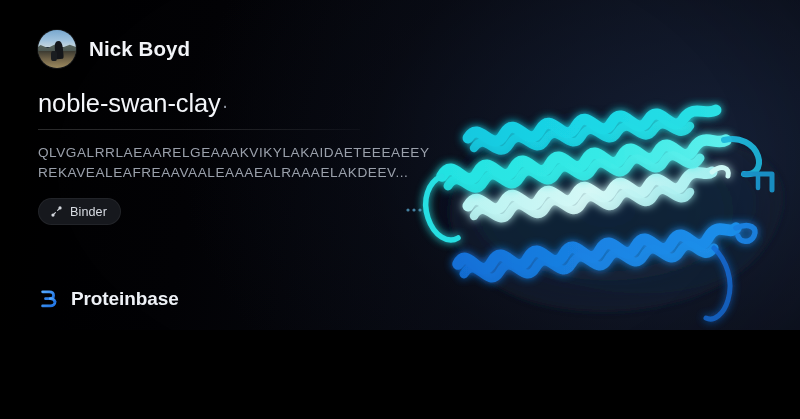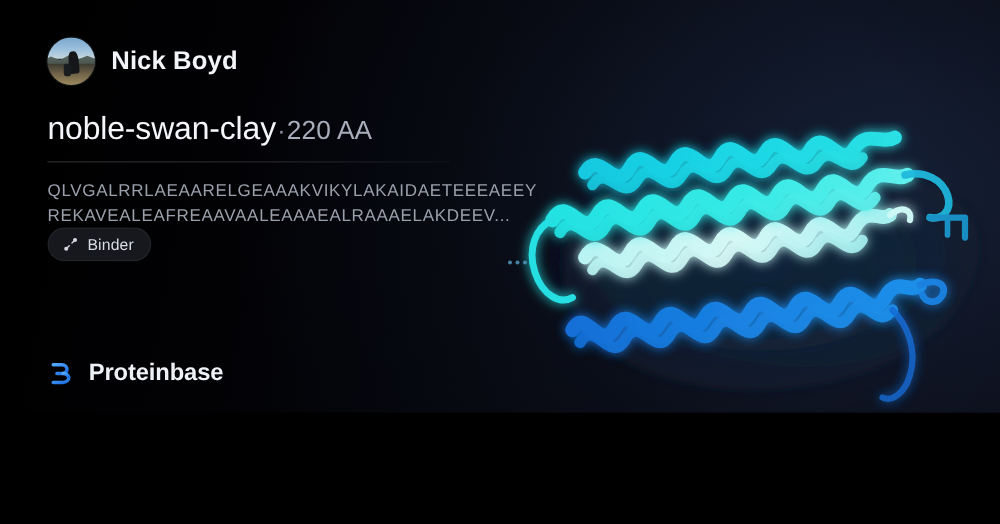--- a/index.html
+++ b/index.html
@@ -121,21 +121,21 @@
     font-family: "Liberation Sans", sans-serif;
     font-size: 13.6px;
     line-height: 19.5px;
     letter-spacing: 0.55px;
     color: #9aa0ab;
     word-break: break-all;
   }
 
   
   .badges {
-    margin-top: 0;
+    margin-top: 16px;
     display: flex;
     align-items: center;
     gap: 9px;
   }
   .badge {
     display: inline-flex;
     align-items: center;
     gap: 7px;
     height: 27px;
     padding: 0 13px 0 11px;
@@ -315,21 +315,20 @@
         <div class="ground"></div>
         <div class="figure"></div>
         <div class="figure2"></div>
       </div>
       <span class="author-name">Nick Boyd</span>
     </div>
 
     <div class="title-row">
       <span class="title-main">noble-swan-clay</span>
       <span class="title-dot">·</span>
-      <span class="title-len">220 AA</span>
     </div>
 
     <div class="divider"></div>
 
     <div class="sequence">QLVGALRRLAEAARELGEAAAKVIKYLAKAIDAETEEEAEEYREKAVEALEAFREAAVAALEAAAEALRAAAELAKDEEV...</div>
 
     <div class="badges">
 
       <span class="badge">
         <svg class="bi" viewBox="0 0 24 24" fill="none">

